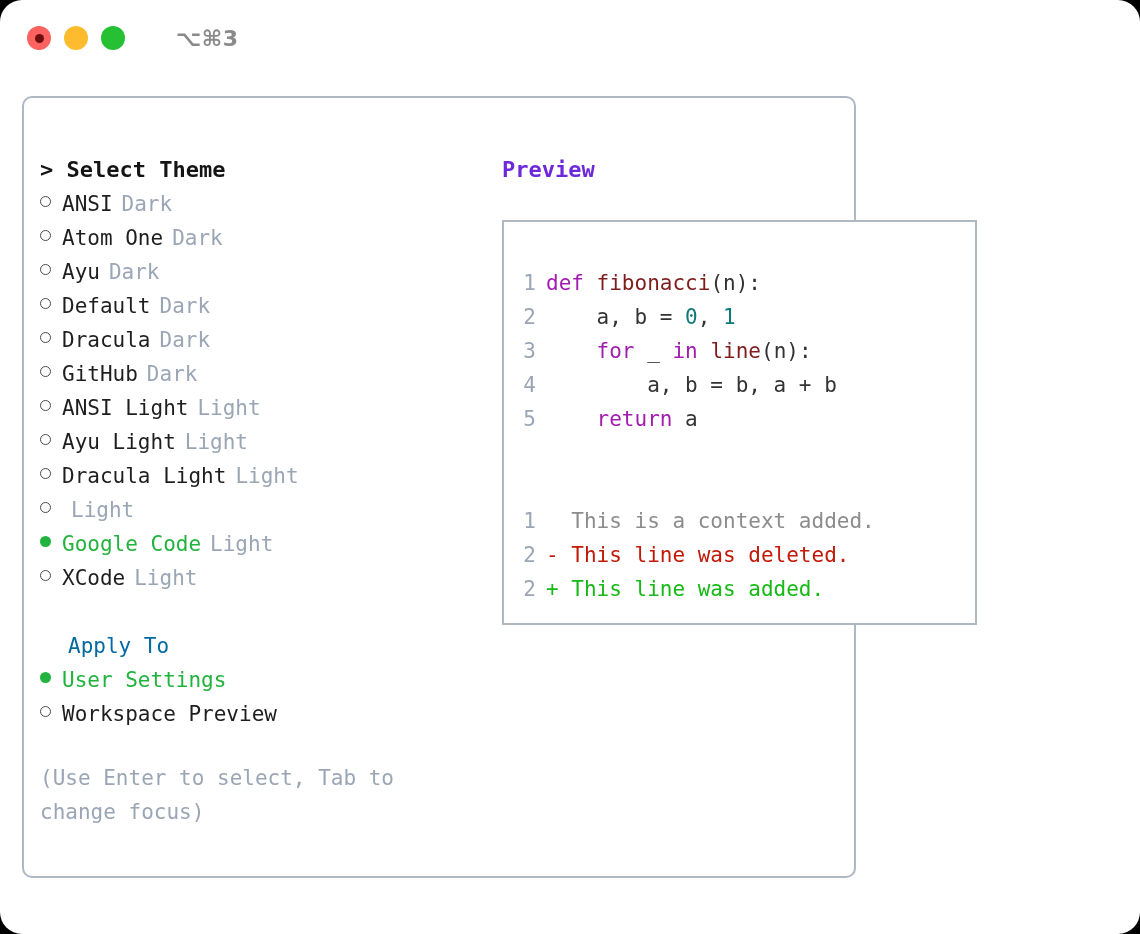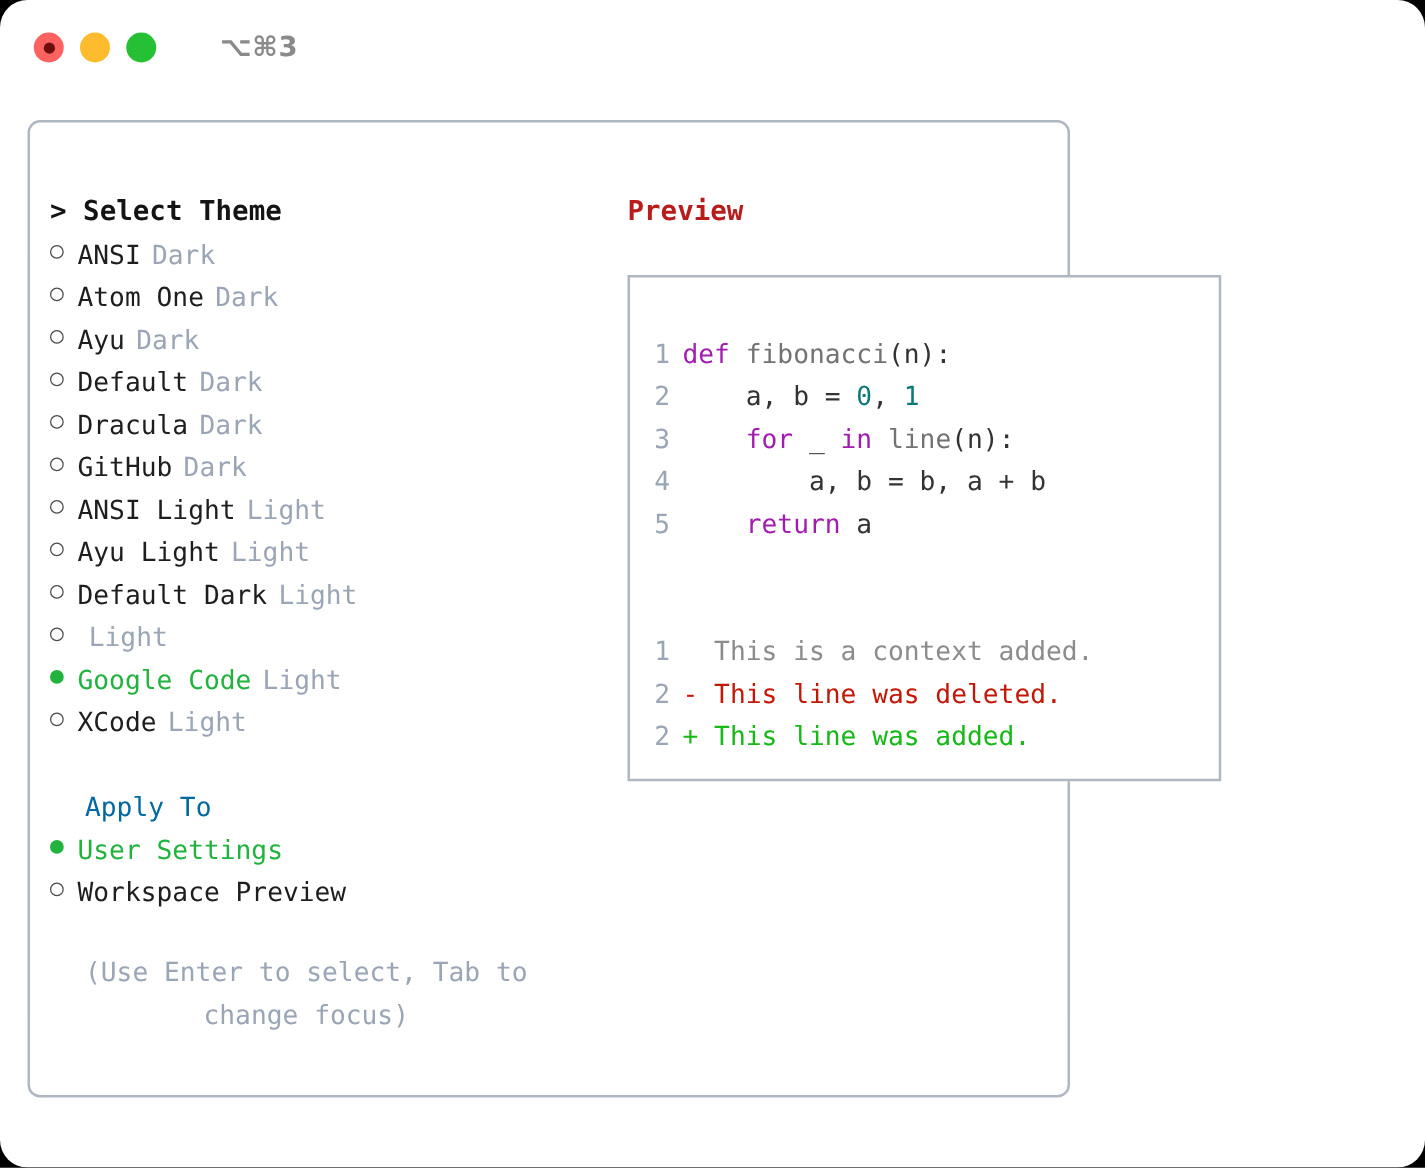--- a/index.html
+++ b/index.html
@@ -136,34 +136,33 @@
     line-height: 34px;
     padding-left: 28px;
     white-space: pre;
   }
   #hint {
     margin-top: 30px;
     font-size: 21px;
     color: #9aa5b5;
     line-height: 34px;
     width: 410px;
-    text-align: center;
   }
 
   
   #right-col {
     position: absolute;
     left: 478px;
     top: 55px;
     width: 500px;
   }
   #preview-title {
     font-size: 22px;
     font-weight: 700;
-    color: #b91c1c;
+    color: #6d28d9;
     line-height: 34px;
   }
   #preview-box {
     margin-top: 33px;
     width: 475px;
     height: 405px;
     border: 2px solid #aeb7c2;
     box-sizing: border-box;
     background: #ffffff;
     padding: 44px 0 0 0;
@@ -177,21 +176,21 @@
   }
   .lnum {
     width: 42px;
     flex: 0 0 42px;
     text-align: right;
     color: #9aa5b5;
     padding-right: 10px;
     box-sizing: border-box;
   }
   .tok-kw  { color: #a21caf; }
-  .tok-fn  { color: #737373; }
+  .tok-fn  { color: #7f1d1d; }
   .tok-num { color: #0d7a79; }
   .tok-pl  { color: #333333; }
   .blank-line { height: 34px; }
   .diff-ctx { color: #8c8c8c; }
   .diff-del { color: #c21807; }
   .diff-add { color: #16b916; }
 </style>
 </head>
 <body>
 
@@ -214,21 +213,21 @@
       <div class="section-title">&gt; Select Theme</div>
       <div id="theme-list">
           <div class="opt-row"><span class="bullet off"><i></i></span><span class="opt-name">ANSI</span><span class="opt-cat">Dark</span></div>
           <div class="opt-row"><span class="bullet off"><i></i></span><span class="opt-name">Atom One</span><span class="opt-cat">Dark</span></div>
           <div class="opt-row"><span class="bullet off"><i></i></span><span class="opt-name">Ayu</span><span class="opt-cat">Dark</span></div>
           <div class="opt-row"><span class="bullet off"><i></i></span><span class="opt-name">Default</span><span class="opt-cat">Dark</span></div>
           <div class="opt-row"><span class="bullet off"><i></i></span><span class="opt-name">Dracula</span><span class="opt-cat">Dark</span></div>
           <div class="opt-row"><span class="bullet off"><i></i></span><span class="opt-name">GitHub</span><span class="opt-cat">Dark</span></div>
           <div class="opt-row"><span class="bullet off"><i></i></span><span class="opt-name">ANSI Light</span><span class="opt-cat">Light</span></div>
           <div class="opt-row"><span class="bullet off"><i></i></span><span class="opt-name">Ayu Light</span><span class="opt-cat">Light</span></div>
-          <div class="opt-row"><span class="bullet off"><i></i></span><span class="opt-name">Default Dark</span><span class="opt-cat">Light</span></div>
+          <div class="opt-row"><span class="bullet off"><i></i></span><span class="opt-name">Dracula Light</span><span class="opt-cat">Light</span></div>
           <div class="opt-row"><span class="bullet off"><i></i></span><span class="opt-cat">Light</span></div>
           <div class="opt-row selected"><span class="bullet on"><i></i></span><span class="opt-name">Google Code</span><span class="opt-cat">Light</span></div>
           <div class="opt-row"><span class="bullet off"><i></i></span><span class="opt-name">XCode</span><span class="opt-cat">Light</span></div>
         </div>
 
       <div class="gap"></div>
 
       <div class="subhead">Apply To</div>
       <div id="apply-list">
           <div class="opt-row selected"><span class="bullet on"><i></i></span><span class="opt-name">User Settings</span></div>

